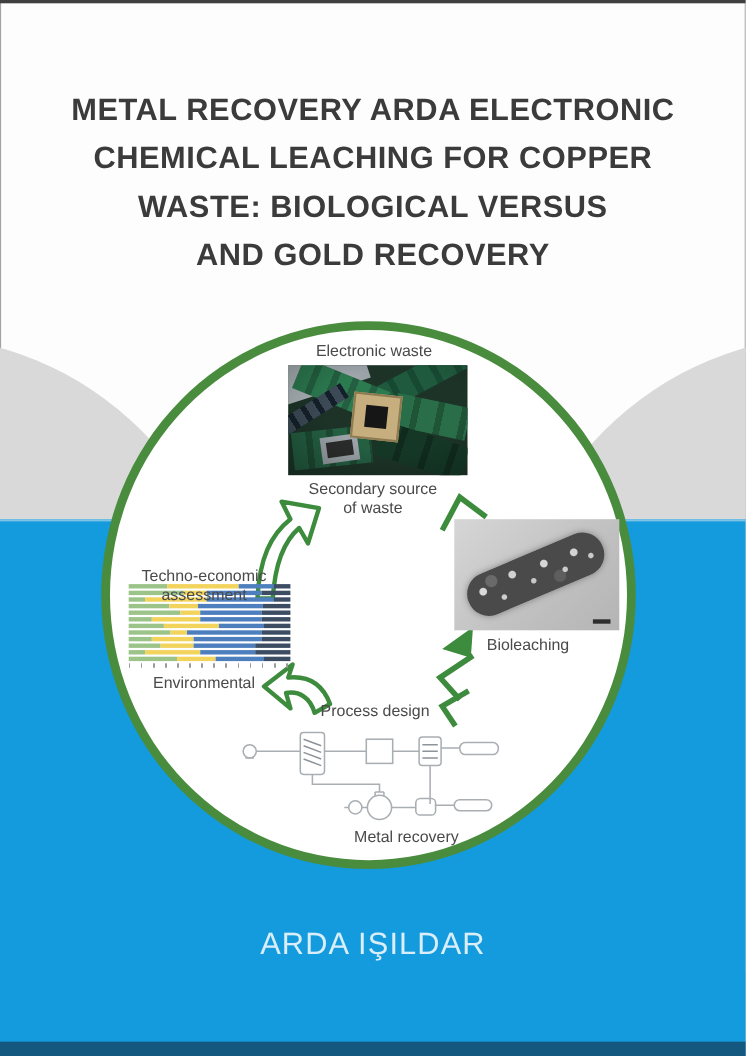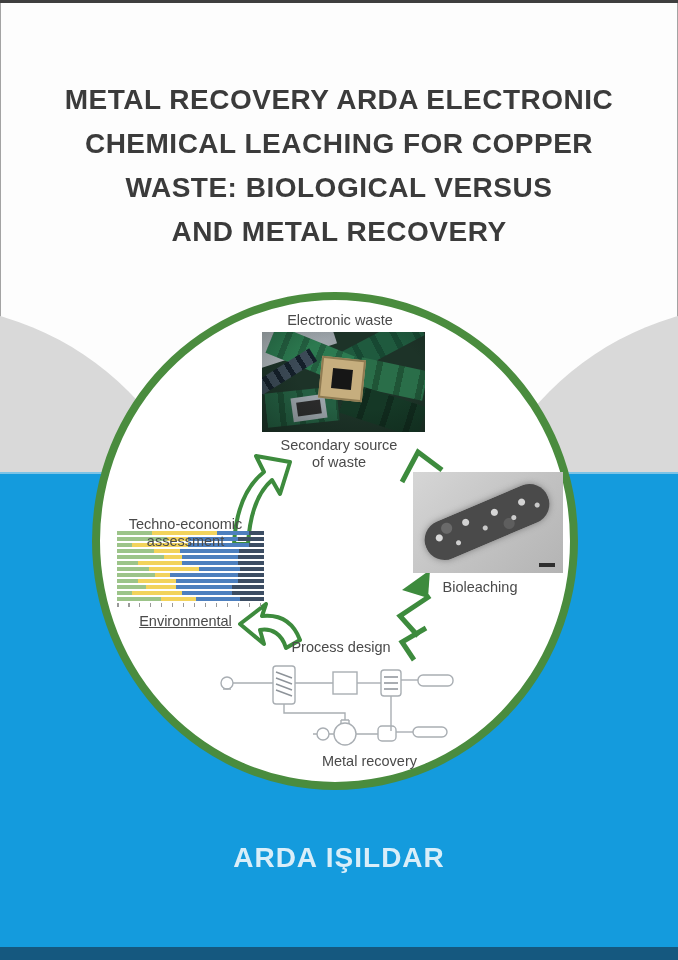--- a/index.html
+++ b/index.html
@@ -70,57 +70,57 @@
   .env-ticks{height:4px;margin-top:1px;background:repeating-linear-gradient(90deg,#9a9a9a 0 1.5px, transparent 1.5px 11px);}
 
   
   .arrow{position:absolute;z-index:6;}
   .arrow.under{z-index:5;}
 
   
   .flowsheet{position:absolute;left:213px;top:658px;z-index:6;}
 
   .author{position:absolute;left:0;top:842px;width:100%;text-align:center;z-index:5;
-          color:#d9eef9;font-weight:bold;font-size:28px;letter-spacing:1px;}
+          color:#d9eef9;font-weight:normal;font-size:28px;letter-spacing:1px;}
 </style>
 </head>
 <body>
 
 <div id="cover">
   <div class="topbar"></div>
 
   <div class="gray-circle gray-left"></div>
   <div class="gray-circle gray-right"></div>
   <div class="blue-band"></div>
   <div class="blue-strip"></div>
 
   <div class="title">
     <div>METAL RECOVERY ARDA ELECTRONIC</div>
     <div>CHEMICAL LEACHING FOR COPPER</div>
     <div>WASTE: BIOLOGICAL VERSUS</div>
-    <div>AND METAL RECOVERY</div>
+    <div>AND GOLD RECOVERY</div>
   </div>
 
   <div class="ring"></div>
 
   <div class="lbl" style="left:230px;top:312px;width:220px;">Electronic waste</div>
 
   <div class="lbl" style="left:239px;top:437px;width:200px;">
     <div>Secondary source</div>
     <div>of waste</div>
   </div>
 
   <div class="lbl" style="left:108px;top:492px;width:155px;margin-top:24px;">
     <div>Techno-economic</div>
     <div>assessment</div>
   </div>
 
   <div class="lbl" style="left:405px;top:579px;width:150px;">Bioleaching</div>
 
-  <div class="lbl" style="left:108px;top:613px;width:155px;text-decoration:underline;">
+  <div class="lbl" style="left:108px;top:613px;width:155px;">
     <div>Environmental</div>
   </div>
 
   <div class="lbl" style="left:271px;top:639px;width:140px;">Process design</div>
 
   <div class="lbl" style="left:257px;top:753px;width:160px;text-align:right;">Metal recovery</div>
 
   <svg class="arrow" style="left:226px;top:444px;" width="72" height="104" viewBox="0 0 72 104">
     <path d="M8,100 C10,64 20,42 38,28 L30,12 L64,18 L54,50 L46,36 C32,48 24,68 22,100 Z" fill="#ffffff" stroke="#3d8b3d" stroke-width="4" stroke-linejoin="round"></path>
   </svg>

